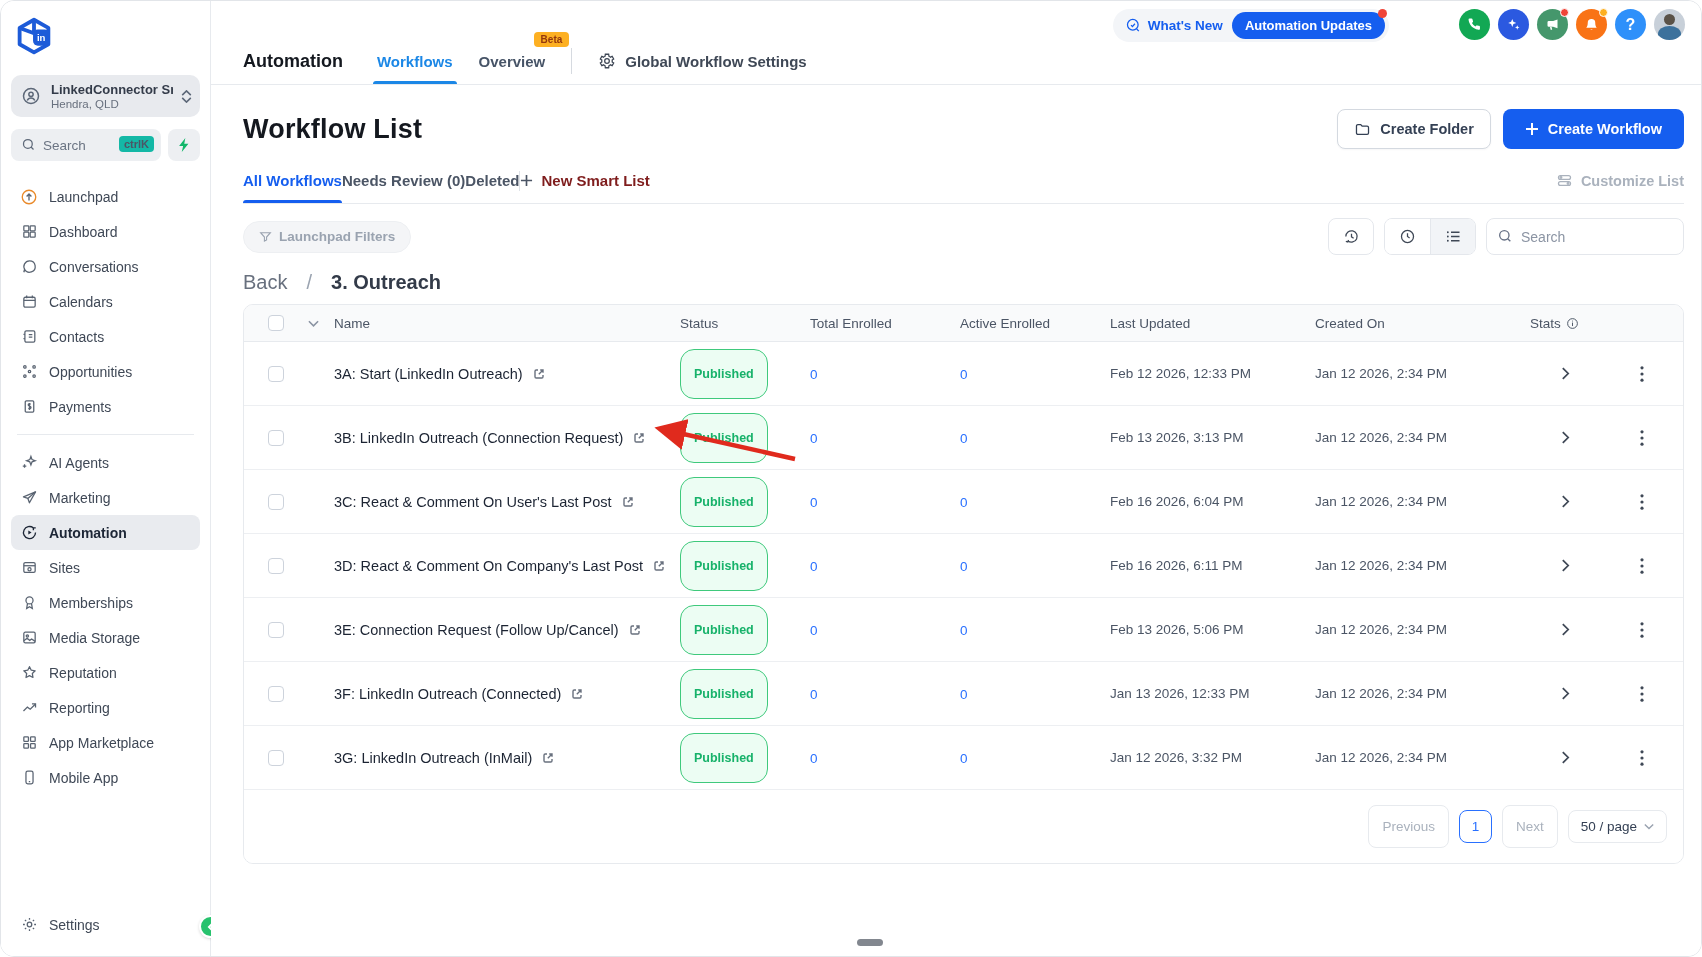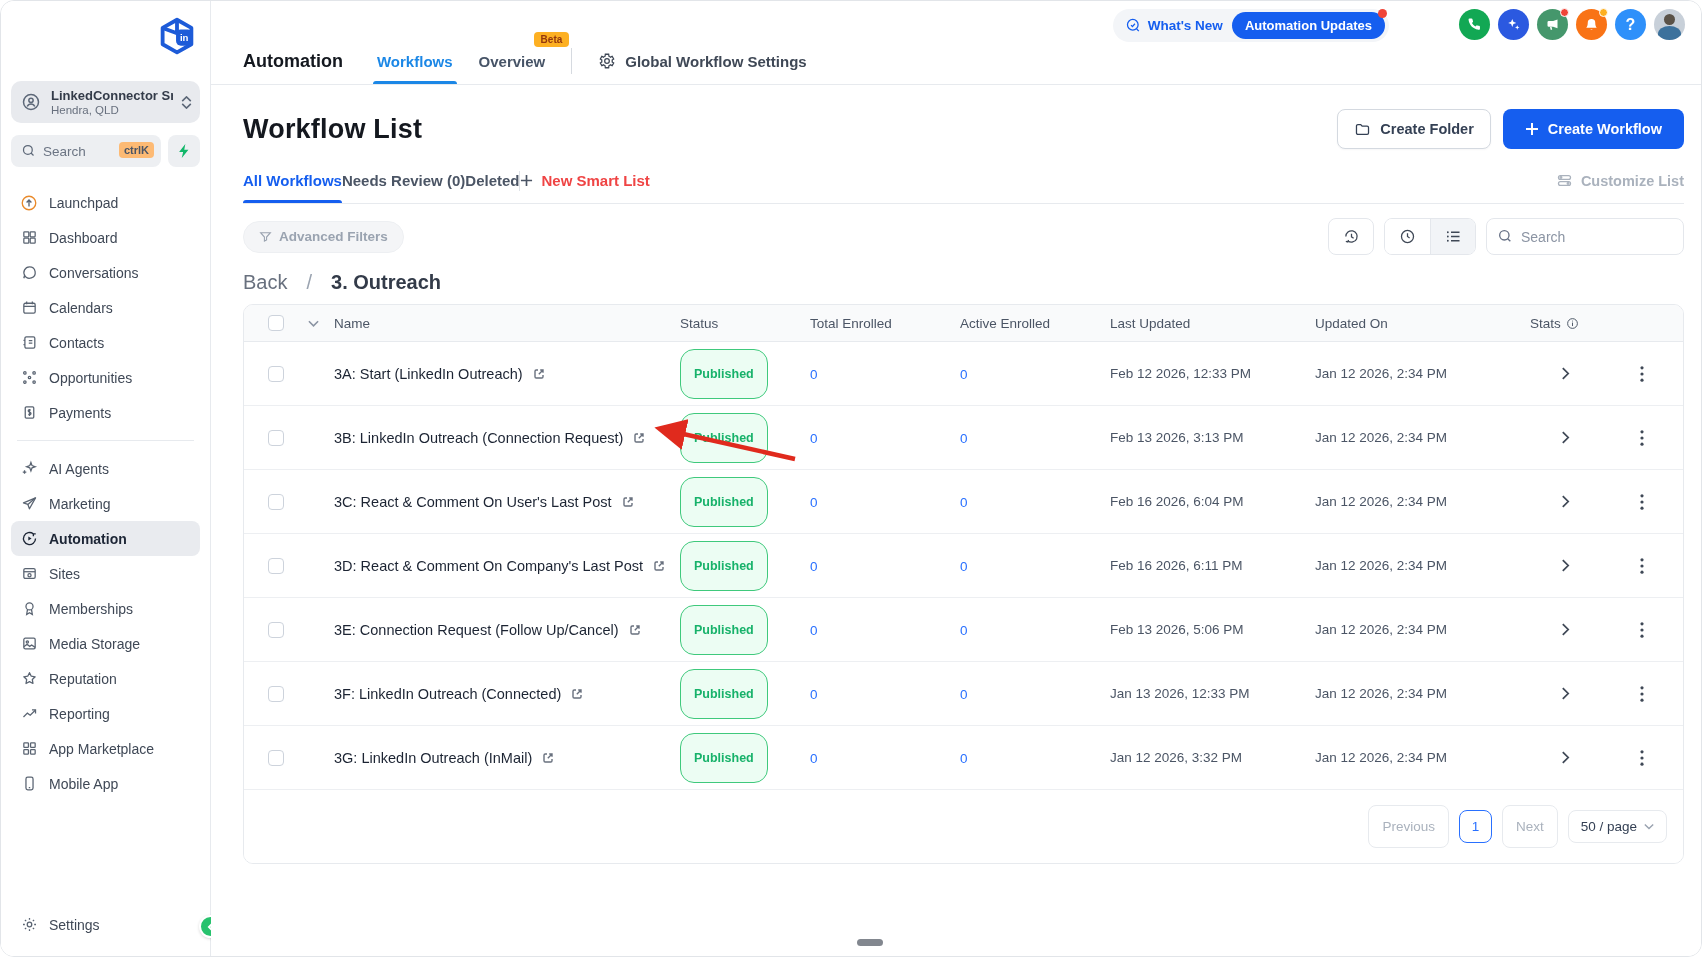--- a/index.html
+++ b/index.html
@@ -1,33 +1,33 @@
 <!DOCTYPE html>
 <html><head>
 <meta charset="utf-8">
 <style>
   * { margin:0; padding:0; box-sizing:border-box; }
   body { background:#fff; font-family:"Liberation Sans", sans-serif; width:1702px; height:957px; overflow:hidden; }
   .app { position:relative; width:1702px; height:957px; border:1px solid #e2e5e9; border-radius:14px; overflow:hidden; background:#fff; display:flex; }
 
   
   .sidebar { width:210px; min-width:210px; height:100%; background:#fff; border-right:1px solid #e7eaee; position:relative; padding:10px 10px 0 10px; }
-  .logo-wrap { display:flex; justify-content:flex-end; padding:4px 0 20px;text-decoration:underline; }
+  .logo-wrap { display:flex; justify-content:flex-start; padding:4px 0 14px;text-decoration:underline; }
   .account { background:#e8eaee; border-radius:10px; padding:7px 8px; display:flex; align-items:center; gap:8px; cursor:pointer; }
   .account-ic { width:24px; height:24px; border-radius:50%; display:flex; align-items:center; justify-content:center; color:#5d6878; }
   .account-meta { flex:1; min-width:0; }
   .account-name { font-size:13px; font-weight:bold; color:#333b49; white-space:nowrap; overflow:hidden; }
   .account-loc { font-size:11.5px; color:#68707e; margin-top:1px; }
   .account-chevs { display:flex; flex-direction:column; gap:1px; color:#5d6878; }
   .searchrow { display:flex; gap:7px; margin-top:12px; }
   .search-box { position:relative; flex:1; }
   .search-box input { width:100%; height:32px; border:none; background:#edeff2; border-radius:8px; padding:0 50px 0 32px; font-size:13.5px; color:#333b49; font-family:"Liberation Sans",sans-serif; outline:none; }
   .search-box input::placeholder { color:#6b7483; }
   .search-mag { position:absolute; left:10px; top:8px; color:#5d6878; }
-  .kbd { position:absolute; right:7px; top:7px; background:#fdba74; color:#4b5565; font-size:11px; border-radius:4px; padding:2px 5px; font-weight:bold; }
+  .kbd { position:absolute; right:7px; top:7px; background:#14b8a6; color:#4b5565; font-size:11px; border-radius:4px; padding:2px 5px; font-weight:bold; }
   .bolt-btn { width:32px; height:32px; border-radius:8px; background:#edeff2; border:none; display:flex; align-items:center; justify-content:center; cursor:pointer; }
   .nav { margin-top:18px; display:flex; flex-direction:column; }
   .nav-item { display:flex; align-items:center; gap:11px; height:35px; padding:0 9px; border-radius:8px; cursor:pointer; color:#3f4856; }
   .nav-item .nav-ic { width:18px; display:flex; align-items:center; justify-content:center; color:#5a6472; }
   .nav-item .nav-label { font-size:14px; }
   .nav-item.active { background:#e9ebef; }
   .nav-item.active .nav-label { font-weight:bold; color:#1d2636; }
   .nav-item.active .nav-ic { color:#1d2636; }
   .nav-divider { border-top:1px solid #e7eaee; margin:10px 6px; }
   .sidebar-foot { position:absolute; left:0; right:0; bottom:0; padding:12px 10px 14px; background:#fff; }
@@ -60,21 +60,21 @@
   .page-title { font-size:27px; font-weight:bold; color:#14181f; letter-spacing:.2px; }
   .head-btns { display:flex; gap:12px; }
   .btn-outline { display:flex; align-items:center; gap:9px; height:40px; padding:0 16px; background:#fff; border:1px solid #d4d9e0; border-radius:8px; font-size:14.5px; color:#344054; font-weight:bold; font-family:"Liberation Sans",sans-serif; cursor:pointer; box-shadow:0 1px 2px rgba(16,24,40,.04); }
   .btn-primary { display:flex; align-items:center; gap:9px; height:40px; padding:0 22px; background:#155eef; border:none; border-radius:8px; font-size:14.5px; color:#fff; font-weight:bold; font-family:"Liberation Sans",sans-serif; cursor:pointer; }
 
   .list-tabs { display:flex; align-items:center; margin-top:22px; border-bottom:1px solid #e7eaee; padding-bottom:0; position:relative; }
   .ltab { position:relative; font-size:15px; font-weight:bold; color:#4b5565; padding-bottom:13px; cursor:pointer; }
   .ltab.active { color:#155eef; }
   .ltab.active::after { content:""; position:absolute; left:0; right:0; bottom:-1px; height:3px; background:#155eef; border-radius:3px 3px 0 0; }
   .ltab-div { width:1px; height:20px; background:#dfe3e8; margin-bottom:12px; }
-  .smart { display:flex; align-items:center; gap:8px; font-size:15px; font-weight:bold; color:#ef4444; padding-bottom:13px; cursor:pointer; }
+  .smart { display:flex; align-items:center; gap:8px; font-size:15px; font-weight:bold; color:#7f1d1d; padding-bottom:13px; cursor:pointer; }
   .customize { margin-left:auto; display:flex; align-items:center; gap:8px; font-size:14.5px; font-weight:bold; color:#aab2bd; padding-bottom:13px; cursor:pointer; }
 
   .filter-row { margin-top:14px; display:flex; align-items:center; justify-content:space-between; }
   .adv-pill { display:flex; align-items:center; gap:7px; background:#f4f5f7; border:1px solid #edeff2; border-radius:17px; height:32px; padding:0 15px; font-size:13.5px; font-weight:bold; color:#9aa3b0; cursor:pointer; }
   .tools { display:flex; align-items:center; gap:10px; }
   .tool-btn { width:46px; height:37px; border:1px solid #e4e7ec; border-radius:8px; background:#fff; display:flex; align-items:center; justify-content:center; color:#3f4856; cursor:pointer; }
   .seg { display:flex; border:1px solid #e4e7ec; border-radius:8px; overflow:hidden; height:37px; }
   .seg-btn { width:45px; display:flex; align-items:center; justify-content:center; background:#fff; border:none; color:#3f4856; cursor:pointer; }
   .seg-btn + .seg-btn { border-left:1px solid #e4e7ec; }
   .seg-btn.sel { background:#f2f4f7; }
@@ -467,21 +467,21 @@
             </svg>
           <span>Customize List</span>
         </span>
       </div>
 
       <div class="filter-row">
         <span class="adv-pill">
           <svg width="13" height="13" viewBox="0 0 24 24" fill="none" stroke="#9aa3b0" stroke-width="2">
               <path d="M3 5h18l-7 8v5.5l-4 2V13z"></path>
             </svg>
-          <span>Advanced Filters</span>
+          <span>Launchpad Filters</span>
         </span>
         <div class="tools">
           <button class="tool-btn">
             <svg width="17" height="17" viewBox="0 0 24 24" fill="none" stroke="currentColor" stroke-width="1.8">
                 <path d="M4 12a8 8 0 1 1 3 6.2"></path>
                 <path d="M12 8v4.5l3 2"></path>
                 <path d="M7.8 17l-1 2.8-2.8-1"></path>
               </svg>
           </button>
           <div class="seg">
@@ -524,21 +524,21 @@
           <div class="hdr-chev">
               <svg width="11" height="7" viewBox="0 0 12 7" fill="none" stroke="currentColor" stroke-width="1.7">
                 <path d="M1 1l5 5 5-5"></path>
               </svg>
             </div>
           <div class="th">Name</div>
           <div class="th">Status</div>
           <div class="th">Total Enrolled</div>
           <div class="th">Active Enrolled</div>
           <div class="th">Last Updated</div>
-          <div class="th">Updated On</div>
+          <div class="th">Created On</div>
           <div class="th">
             <span>Stats</span>
             <svg width="13" height="13" viewBox="0 0 24 24" fill="none" stroke="#4b5565" stroke-width="1.8">
                 <circle cx="12" cy="12" r="9"></circle>
                 <path d="M12 11v5M12 7.5h.01" stroke-linecap="round"></path>
               </svg>
           </div>
           <div></div>
         </div>
 

